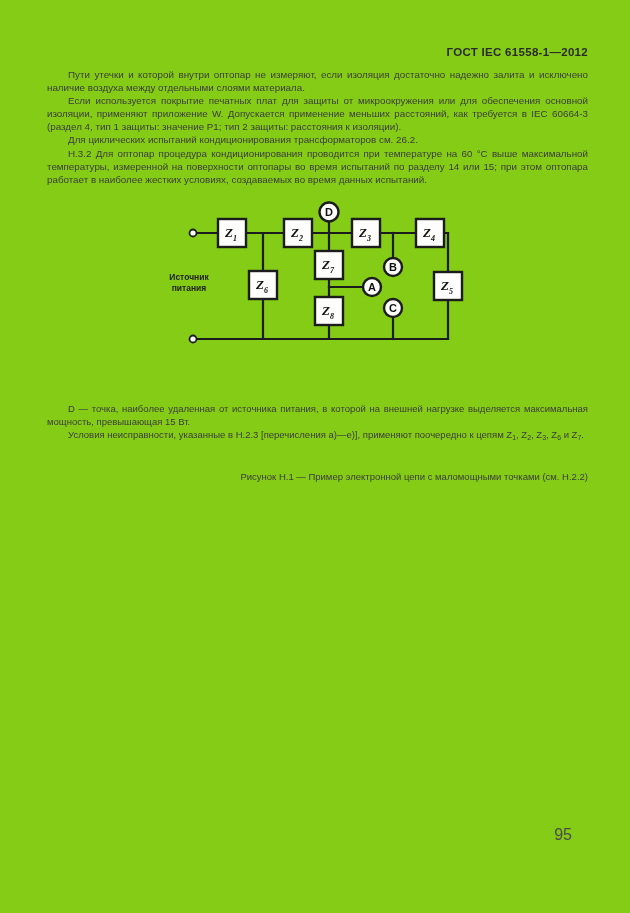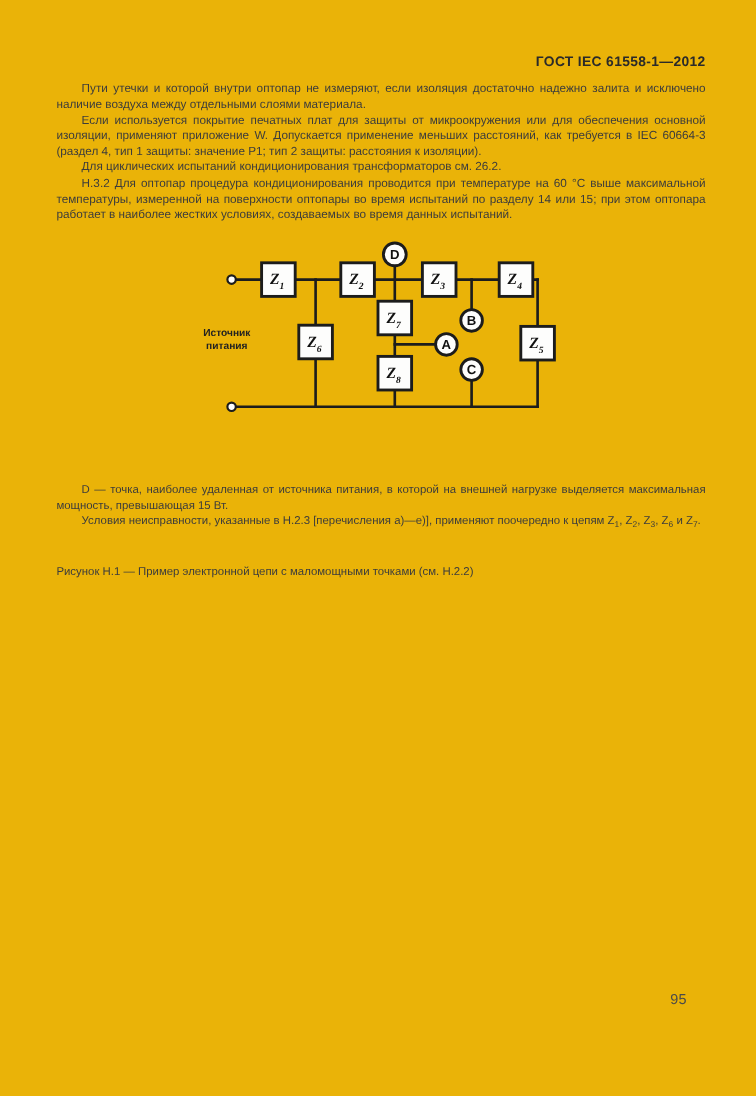--- a/index.html
+++ b/index.html
@@ -1,41 +1,41 @@
 <!DOCTYPE html>
 <html><head>
 <meta charset="utf-8">
 <style>
   html,body{margin:0;padding:0;background:#e8e8e8;}
   .page{
     position:relative;width:630px;height:913px;margin:0 auto;
-    background:#eab308;overflow:hidden;
+    background:#84cc16;overflow:hidden;
     font-family:"Liberation Sans",sans-serif;color:#3c3c3c;
   }
   .header-title{
     position:absolute;top:46px;right:42px;
     font-size:11.5px;font-weight:bold;color:#2a2a2a;letter-spacing:.3px;
     white-space:nowrap;
   }
   .textblock{
     position:absolute;left:47px;width:541px;
     font-size:9.8px;line-height:13.1px;text-align:justify;
   }
   .textblock p{margin:0;text-indent:21px;}
   .notesblock{font-size:9.5px;line-height:13px;margin-top:37px;}
   .b{font-weight:normal;}
   .sub{font-size:7px;vertical-align:-2px;line-height:0;}
   .figure-wrap{position:absolute;left:148px;top:196px;width:340px;height:160px;}
   .caption{
     position:absolute;left:47px;top:471px;width:541px;
-    font-size:9.5px;text-align:left;color:#3c3c3c;
+    font-size:9.5px;text-align:right;color:#3c3c3c;
   }
   .page-number{
     position:absolute;top:826px;right:58px;
-    font-size:12px;color:#4a4a4a;
+    font-size:16px;color:#4a4a4a;
   }
   svg .wire{stroke:#1c1c1c;stroke-width:2.2;fill:none;stroke-linecap:square;}
   svg .zbox{stroke:#1c1c1c;stroke-width:2.4;fill:#fdfdfc;}
   svg .node{stroke:#1c1c1c;stroke-width:2.4;fill:#fdfdfc;}
   svg .term{stroke:#1c1c1c;stroke-width:1.8;fill:#fdfdfc;}
   svg .zlabel{
     font-family:"Liberation Serif",serif;font-style:italic;font-weight:bold;
     font-size:13px;fill:#111;
   }
   svg .zsub{font-size:8px;}

